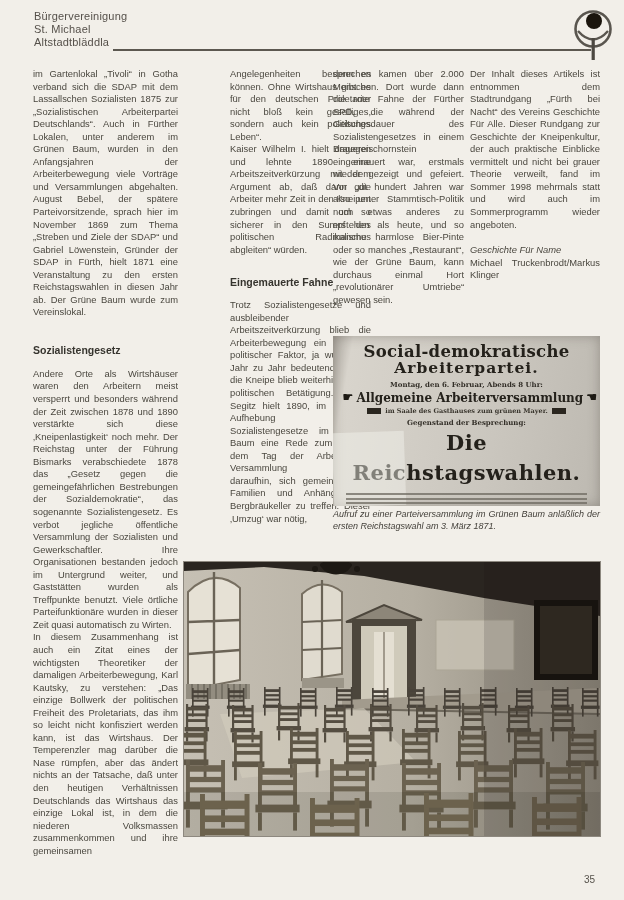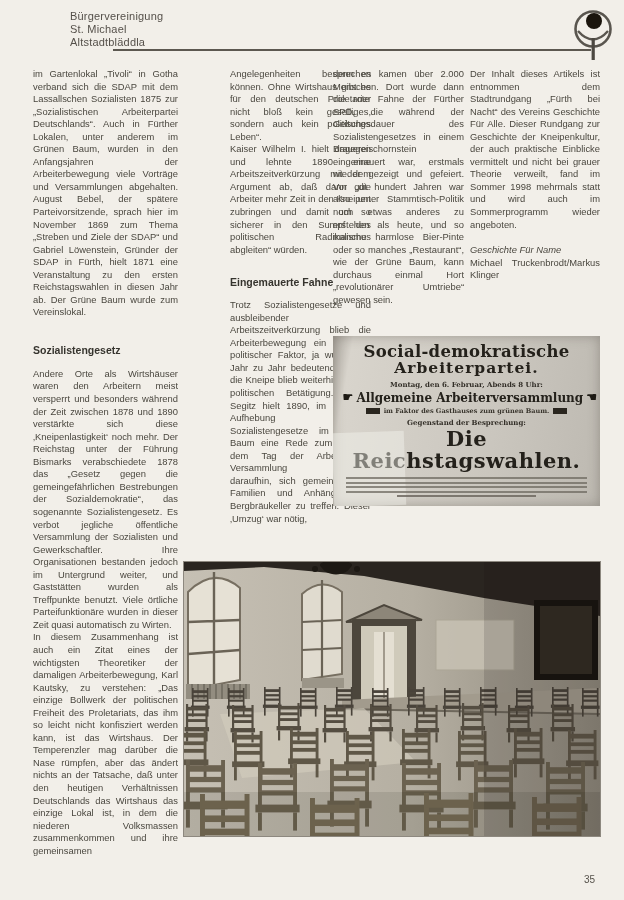--- a/index.html
+++ b/index.html
@@ -6,21 +6,21 @@
   .page{
     position:relative;
     width:624px;height:900px;
     background:#f2efe9;
     font-family:"Liberation Sans",sans-serif;
     color:#47443e;
     overflow:hidden;
   }
   
   .masthead{position:absolute;left:34px;top:10px;font-size:11px;line-height:13px;
-    color:#55504a;letter-spacing:.2px;font-weight:500;margin-left:36px;}
+    color:#55504a;letter-spacing:.2px;font-weight:500;}
   .rule{position:absolute;left:113px;top:49px;width:478px;height:2px;background:#5c5850;}
   .logo{position:absolute;left:570px;top:8px;width:48px;height:52px;}
   
   .col{position:absolute;top:68px;font-size:9.4px;line-height:12.55px;
     text-align:justify;color:#4a473f;overflow:hidden;hyphens:auto;-webkit-hyphens:auto;}
   .col p{margin:0;}
   .col1{left:33px;width:145px;height:800px;}
   .col2{left:192px;width:141px;height:492px;margin-left:38px;}
   .col3{left:333px;width:131px;height:262px;}
   .col4{left:470px;width:130px;height:480px;}
@@ -37,21 +37,21 @@
     background:rgba(245,243,238,.45);transform:rotate(-2deg);}
   .poster .pt1{margin-top:7px;font-size:16.5px;line-height:17px;font-weight:bold;letter-spacing:.3px;}
   .poster .pt2{font-size:15.5px;line-height:16px;font-weight:bold;letter-spacing:1px;}
   .poster .pdate{margin-top:4px;font-size:7px;font-weight:bold;color:#332f28;text-align:center;}
   .poster .pmeet{margin-top:3px;font-size:12px;line-height:13px;font-weight:bold;white-space:nowrap;text-align:right;}
   .poster .hand{font-size:12px;position:relative;top:-1px;padding:0 3px;color:#1d1a14;}
   .poster .pvenue{margin-top:2px;font-size:6.5px;font-weight:bold;color:#3a362e;}
   .poster .blk{display:inline-block;width:14px;height:6px;background:#2a261f;
     vertical-align:middle;margin:0 4px;}
   .poster .psubj{margin-top:3px;font-size:7px;font-weight:bold;color:#332f28;}
-  .poster .phead{margin-top:1px;font-size:21px;line-height:22px;font-weight:bold;letter-spacing:.5px;}
+  .poster .phead{margin-top:1px;font-size:21px;line-height:30px;font-weight:bold;letter-spacing:.5px;}
   .fineprint{margin:5px auto 0 auto;width:90%;}
   .fineprint .fl{height:2px;background:#6e6960;margin:2.5px 0;opacity:.75;}
   .fineprint .fl.short{width:58%;margin-left:auto;margin-right:auto;opacity:.85;}
   
   .caption{position:absolute;font-size:9px;line-height:11.5px;font-style:italic;
     color:#44413b;text-align:justify;}
   .cap-poster{left:333px;top:509px;width:267px;}
   .cap-photo{left:184px;top:841px;width:416px;}
   .pageno{position:absolute;left:584px;top:874px;font-size:10px;color:#57534c;}
   
@@ -104,32 +104,33 @@
 
   <div class="poster">
     <div class="sheet"></div>
     <div class="pt1">Social-demokratische</div>
     <div class="pt2">Arbeiterpartei.</div>
     <div class="pdate">Montag, den 6. Februar, Abends 8 Uhr:</div>
     <div class="pmeet">
       <span class="hand">☛</span><span>Allgemeine Arbeiterversammlung</span><span class="hand">☚</span>
     </div>
     <div class="pvenue">
-      <span class="blk"></span><span>im Faktor des Gasthauses zum grünen Baum.</span><span class="blk"></span>
+      <span class="blk"></span><span>im Saale des Gasthauses zum grünen Mayer.</span><span class="blk"></span>
     </div>
     <div class="psubj">Gegenstand der Besprechung:</div>
     <div class="phead">Die Reichstagswahlen.</div>
     <div class="fineprint">
       <div class="fl"></div>
       <div class="fl"></div>
       <div class="fl"></div>
       <div class="fl"></div>
       <div class="fl short"></div>
     </div>
   </div>
+  <div class="caption cap-poster">Aufruf zu einer Parteiversammlung im Grünen Baum anläßlich der ersten Reichstagswahl am 3. März 1871.</div>
 
   <svg class="photo" viewBox="0 0 416 274" preserveAspectRatio="none">
     <defs>
       <linearGradient id="wall" x1="0" y1="0" x2="1" y2="0">
         <stop offset="0" stop-color="#c6c0b4"></stop>
         <stop offset="0.55" stop-color="#b5afa2"></stop>
         <stop offset="1" stop-color="#8f897c"></stop>
       </linearGradient>
       <g id="chair">
         <rect x="0" y="0" width="3" height="34"></rect>

